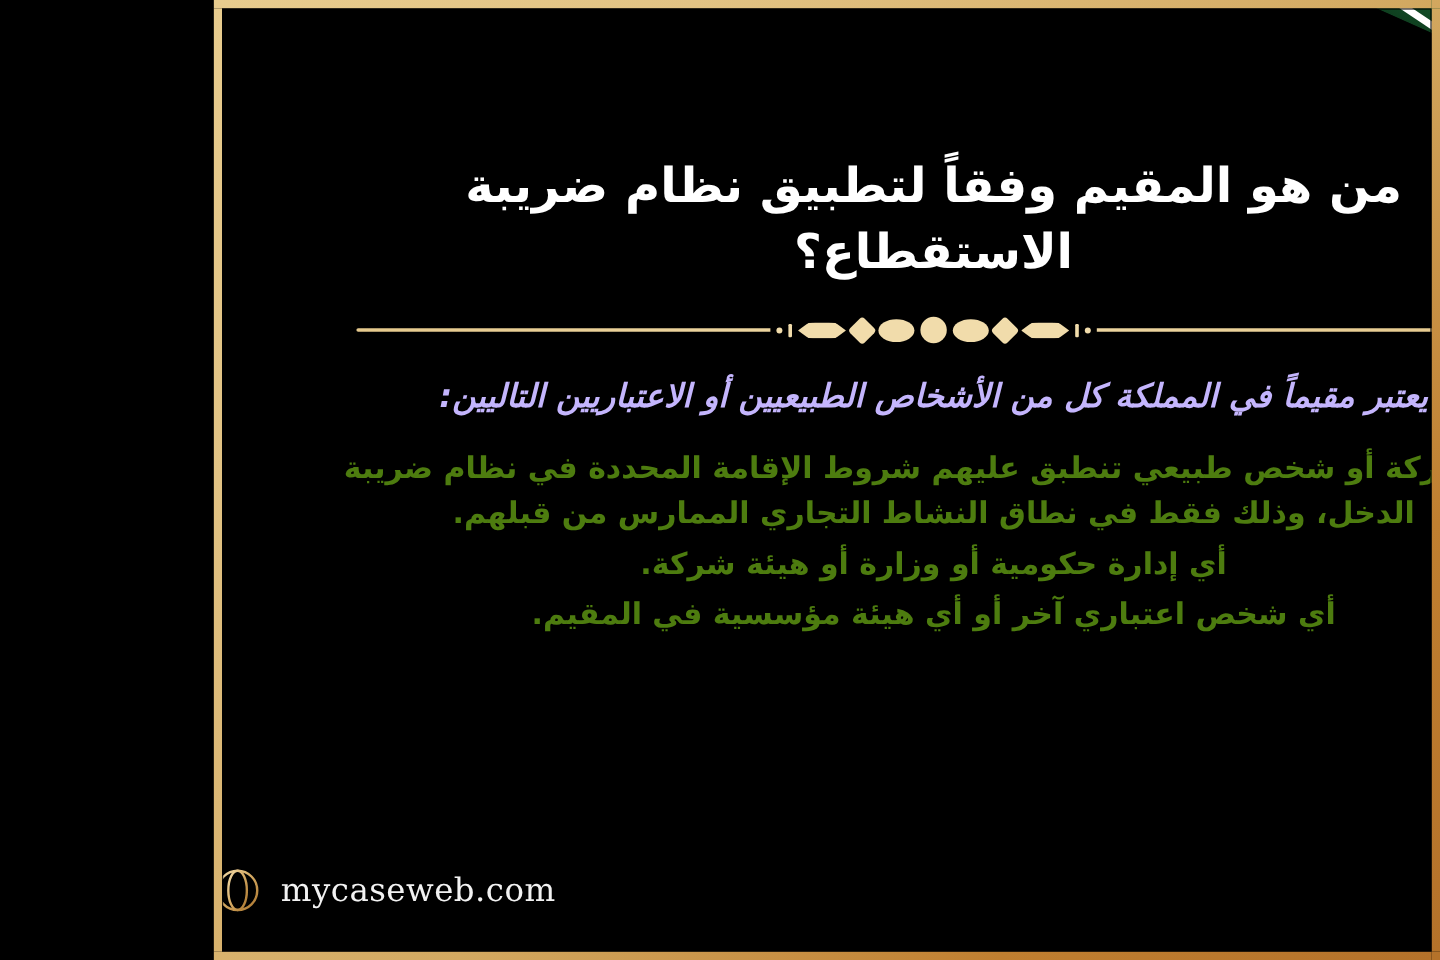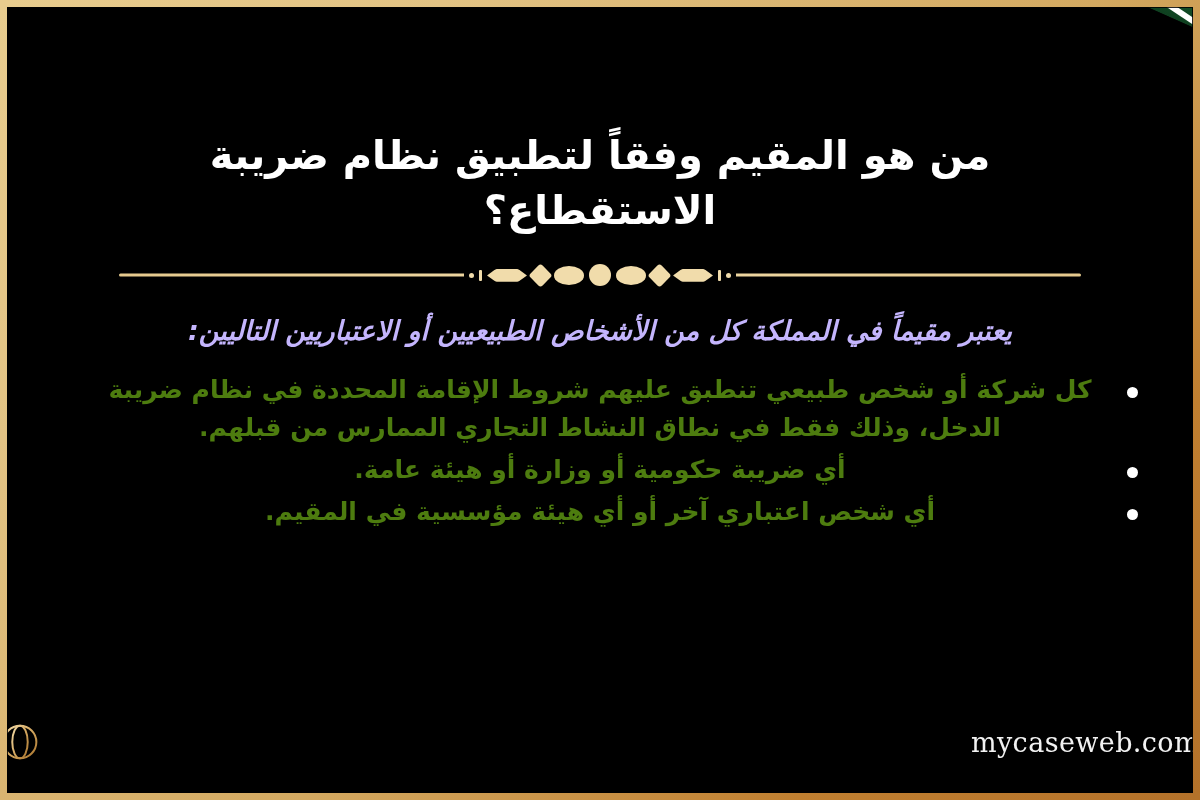--- a/index.html
+++ b/index.html
@@ -3,21 +3,21 @@
 <meta charset="utf-8">
 <title>mycaseweb infographic</title>
 <style>
   html, body {
     margin: 0;
     padding: 0;
     background: #000000;
   }
   .canvas {
     position: relative;
-    width: 1200px;
+    width: 1022px;
     height: 800px;
     background: #000000;
     overflow: hidden;
     font-family: "DejaVu Sans", "Liberation Sans", sans-serif;
     box-sizing: border-box;
   }
   
   .frame {
     position: absolute;
     inset: 0;
@@ -162,21 +162,21 @@
   }
 
   
   .footer {
     position: absolute;
     left: 0;
     right: 0;
     bottom: 38px;
     display: flex;
     align-items: center;
-    justify-content: space-between;
+    justify-content: flex-start;
     gap: 16px;
     direction: ltr;
     z-index: 31;
   }
   .globe { width: 40px; height: 40px; display: block; }
   .site {
     color: #f2f2f2;
     font-family: "DejaVu Serif", "Liberation Serif", serif;
     font-size: 27px;
     letter-spacing: 0.4px;
@@ -237,21 +237,21 @@
 
     <p class="subtitle">يعتبر مقيماً في المملكة كل من الأشخاص الطبيعيين أو الاعتباريين التاليين:</p>
 
     <ul class="bullets">
       <li class="bullet">
         <span class="dot"></span>
         <span>كل شركة أو شخص طبيعي تنطبق عليهم شروط الإقامة المحددة في نظام ضريبة الدخل، وذلك فقط في نطاق النشاط التجاري الممارس من قبلهم.</span>
       </li>
       <li class="bullet">
         <span class="dot"></span>
-        <span>أي ضريبة حكومية أو وزارة أو هيئة عامة.</span>
+        <span>أي إدارة حكومية أو وزارة أو هيئة شركة.</span>
       </li>
       <li class="bullet">
         <span class="dot"></span>
         <span>أي شخص اعتباري آخر أو أي هيئة مؤسسية في المقيم.</span>
       </li>
     </ul>
   </div>
 
   <div class="footer">
     <svg class="globe" viewBox="0 0 44 44">

